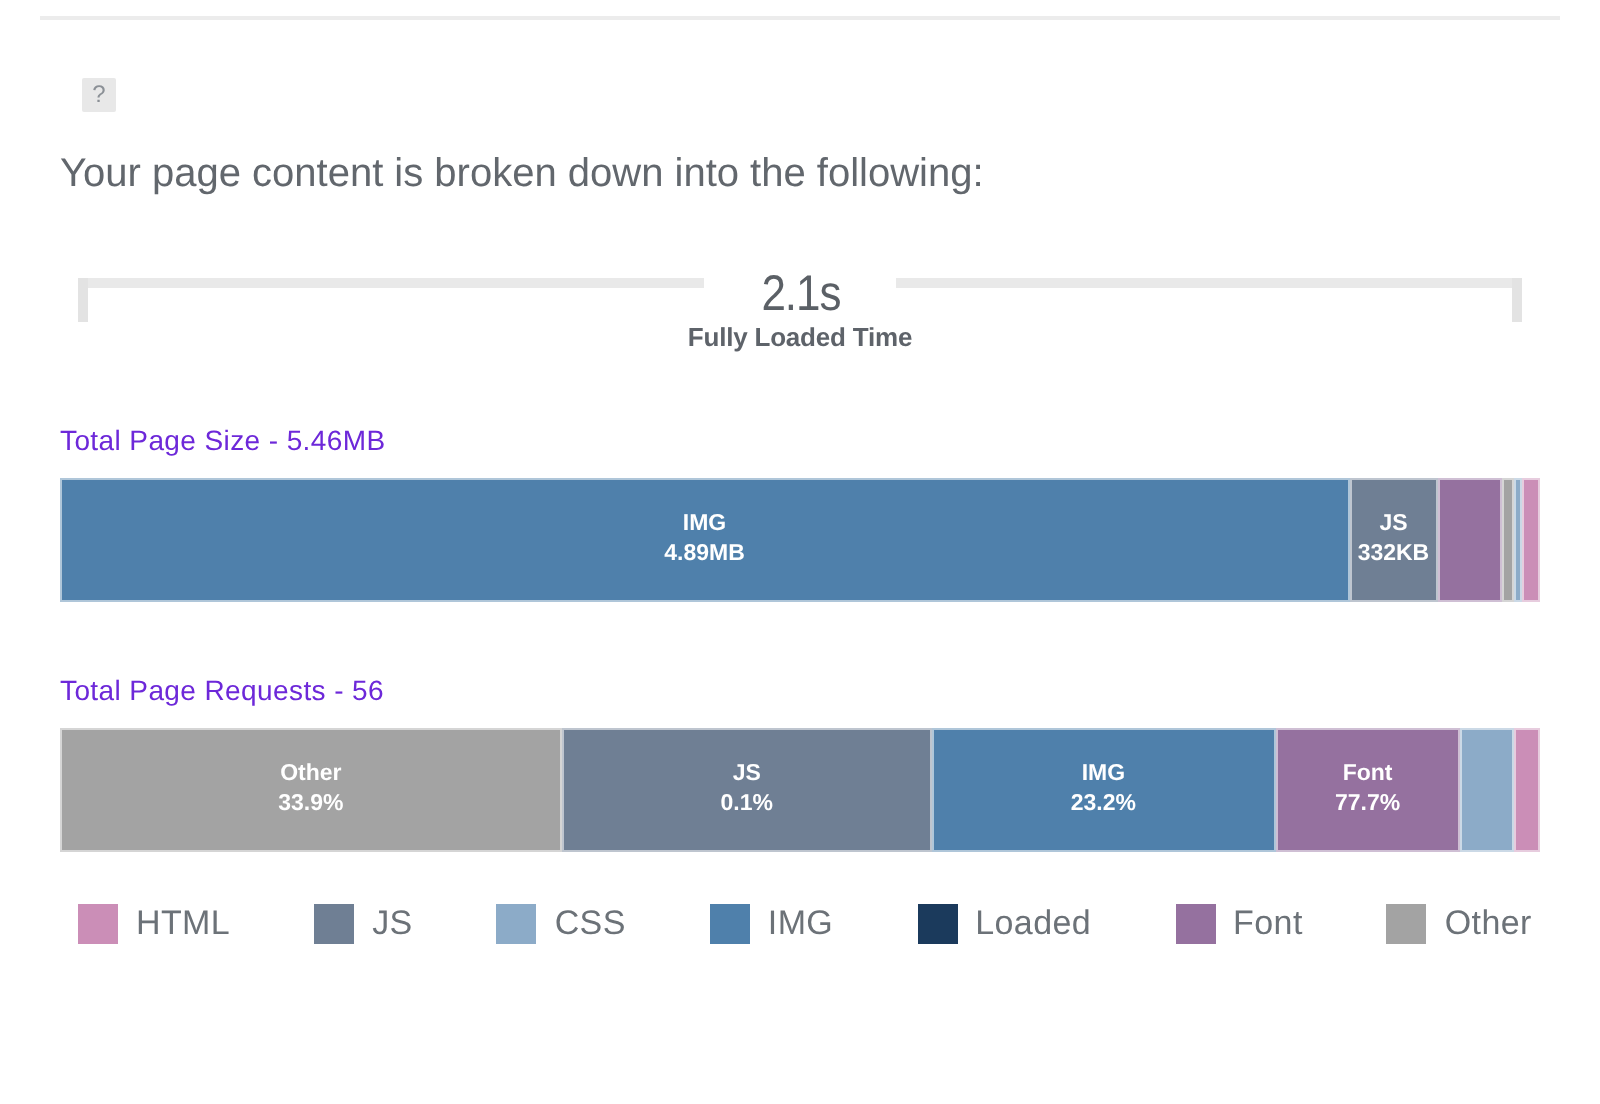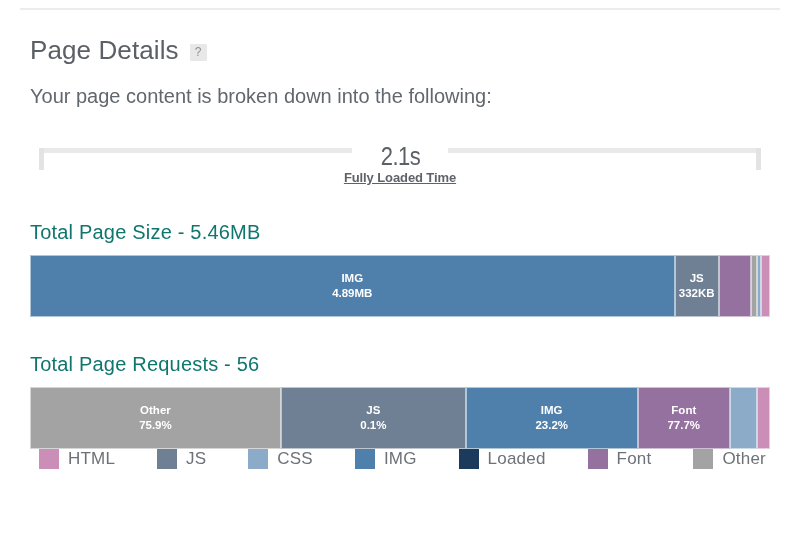--- a/index.html
+++ b/index.html
@@ -105,27 +105,26 @@
   .load-label {
     position: absolute;
     top: 34px;
     left: 0;
     right: 0;
     text-align: center;
     font-size: 13px;
     color: #5e636a;
     font-weight: bold;
     letter-spacing: -0.1px;
-    text-decoration: underline;
   }
 
   
   .section-title {
-    font-size: 20px;
-    color: #0f766e;
+    font-size: 14px;
+    color: #6d28d9;
     font-weight: 400;
     letter-spacing: 0.2px;
   }
   .size-section { margin-top: 33px; }
   .req-section  { margin-top: 36px; }
 
   
   .stackbar {
     margin-top: 11px;
     height: 62px;
@@ -146,20 +145,21 @@
     font-size: 11.5px;
     font-weight: bold;
     line-height: 15px;
     white-space: nowrap;
     cursor: pointer;
   }
   .seg .l2 { font-weight: bold; }
 
   
   .legend {
+    margin-top: 26px;
     display: flex;
     align-items: center;
     padding-left: 9px;
   }
   .legend-item {
     display: flex;
     align-items: center;
     margin-right: 42px;
     cursor: pointer;
   }
@@ -176,21 +176,20 @@
     letter-spacing: 0.2px;
   }
 </style>
 </head>
 <body>
 
 <div class="panel">
   <div class="panel-inner">
 
     <div class="title-row">
-      <div class="page-title">Page Details</div>
       <div class="help-badge">?</div>
     </div>
 
     <div class="subtitle">Your page content is broken down into the following:</div>
 
     <div class="loadbar-wrap">
       <div class="loadbar-track">
         <div class="cap"></div>
         <div class="rail left"></div>
         <div class="load-value-slot">
@@ -218,21 +217,21 @@
           <div class="seg" style="flex: 0 0 0.6%; background: rgb(140, 171, 200);"></div>
           <div class="seg" style="flex: 0 0 1.2%; background: rgb(203, 142, 183);"></div>
         </div>
     </div>
 
     <div class="req-section">
       <div class="section-title">Total Page Requests - 56</div>
       <div class="stackbar" id="req-bar">
           <div class="seg" style="flex: 0 0 33.9%; background: rgb(163, 163, 163);">
             <span class="l1">Other</span>
-            <span class="l2">75.9%</span>
+            <span class="l2">33.9%</span>
           </div>
           <div class="seg" style="flex: 0 0 25%; background: rgb(111, 127, 148);">
             <span class="l1">JS</span>
             <span class="l2">0.1%</span>
           </div>
           <div class="seg" style="flex: 0 0 23.2%; background: rgb(79, 128, 171);">
             <span class="l1">IMG</span>
             <span class="l2">23.2%</span>
           </div>
           <div class="seg" style="flex: 0 0 12.5%; background: rgb(149, 113, 159);">

